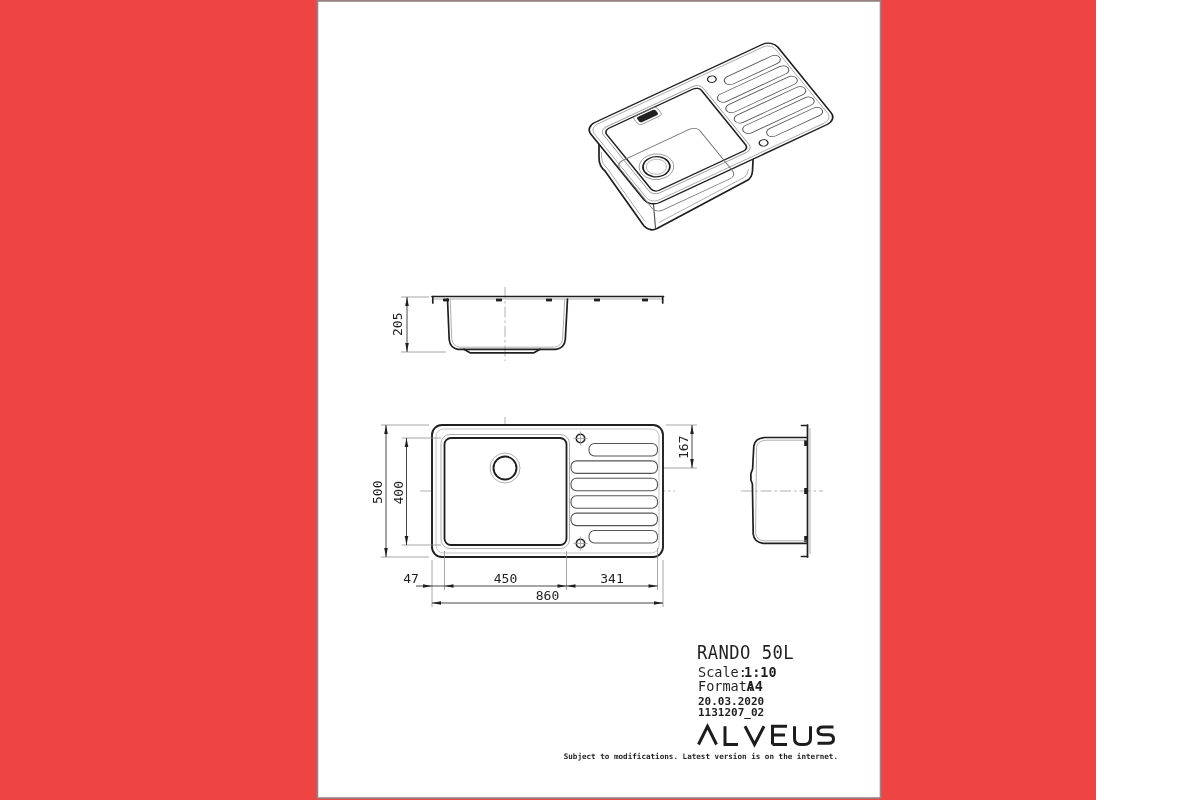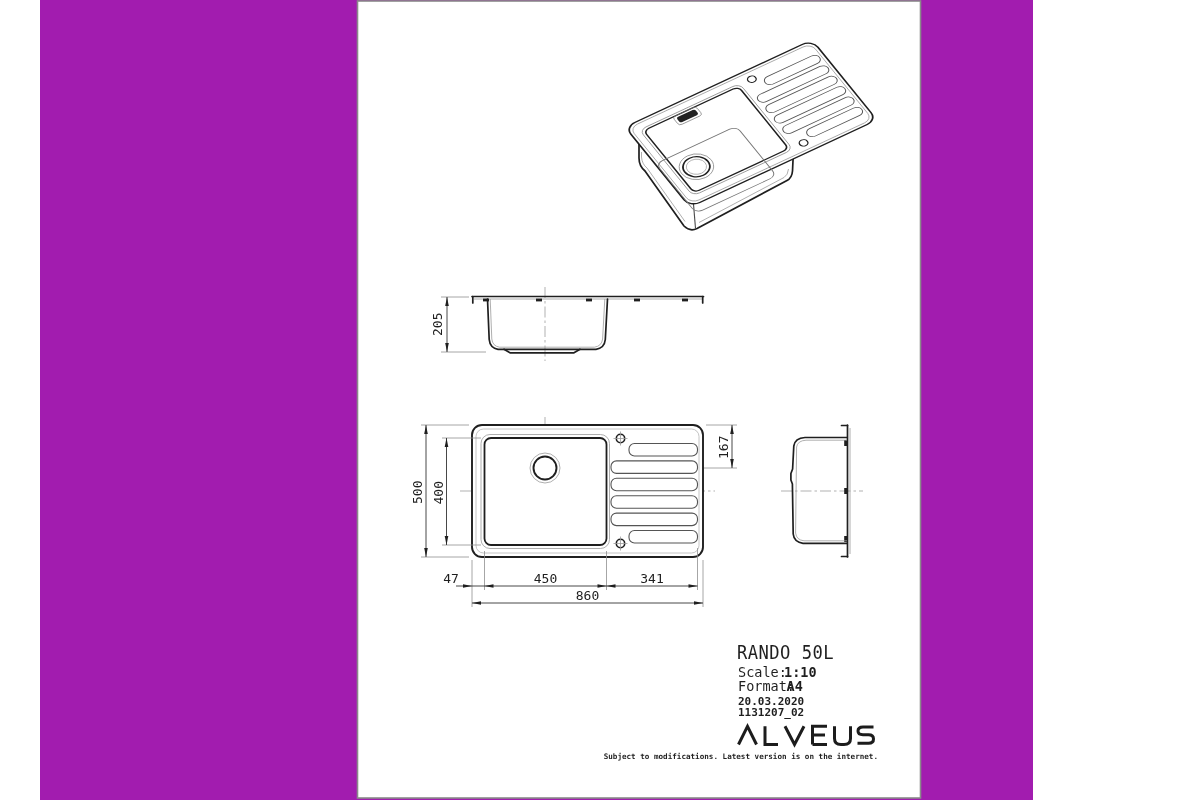--- a/index.html
+++ b/index.html
@@ -1,16 +1,16 @@
 <!DOCTYPE html>
 <html><head>
 <meta charset="utf-8">
 <style>
   html,body{margin:0;padding:0;background:#ffffff;}
-  .stage{position:relative;width:993px;height:800px;background:#a21caf;overflow:hidden;margin-left:40px;}
+  .stage{position:relative;width:1096px;height:800px;background:#ef4444;overflow:hidden;}
   svg{display:block;}
   text{fill:#1f1f1f;font-family:"DejaVu Sans Mono","Liberation Mono",monospace;}
   .thick{stroke:#1f1f1f;stroke-width:1.7;fill:none;stroke-linejoin:round;stroke-linecap:round;}
   .med{stroke:#4a4a4a;stroke-width:1.1;fill:none;}
   .thin{stroke:#9a9a9a;stroke-width:0.8;fill:none;}
   .thin2{stroke:#b5b5b5;stroke-width:0.8;fill:none;}
   .cl{stroke:#a8a8a8;stroke-width:0.9;fill:none;stroke-dasharray:11 3 2.5 3;}
   .dim{stroke:#333;stroke-width:0.9;fill:none;}
   .ext{stroke:#8f8f8f;stroke-width:0.8;fill:none;}
   .arr{fill:#1f1f1f;stroke:none;}

